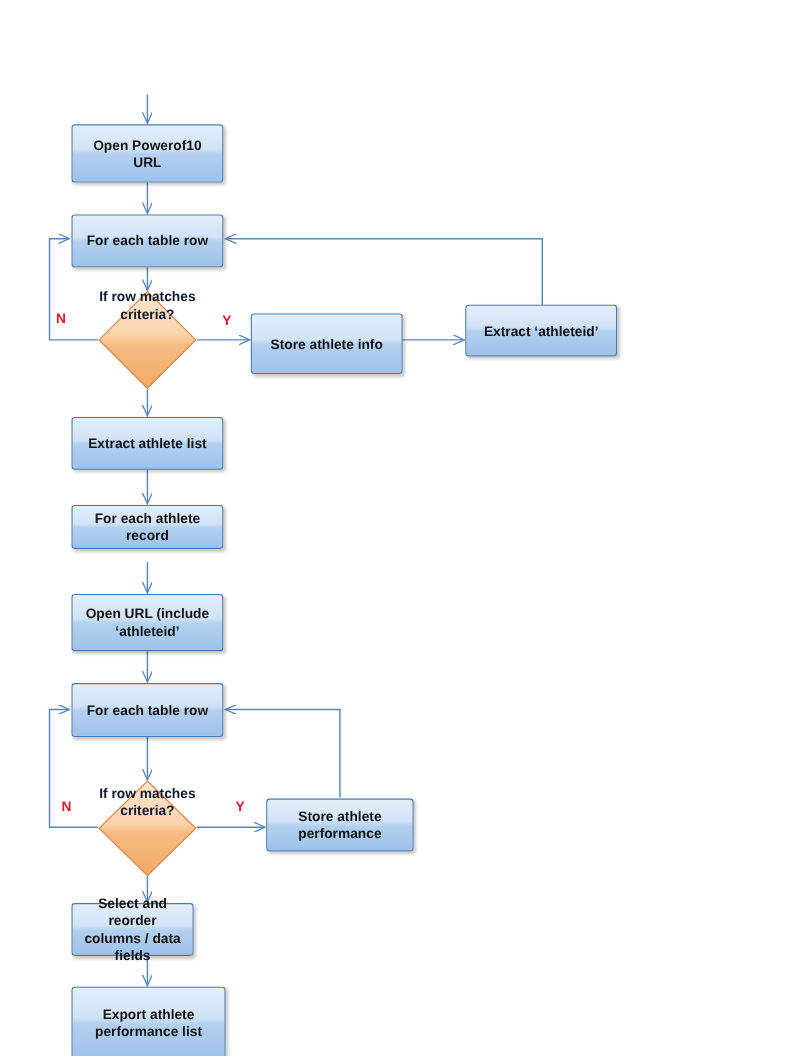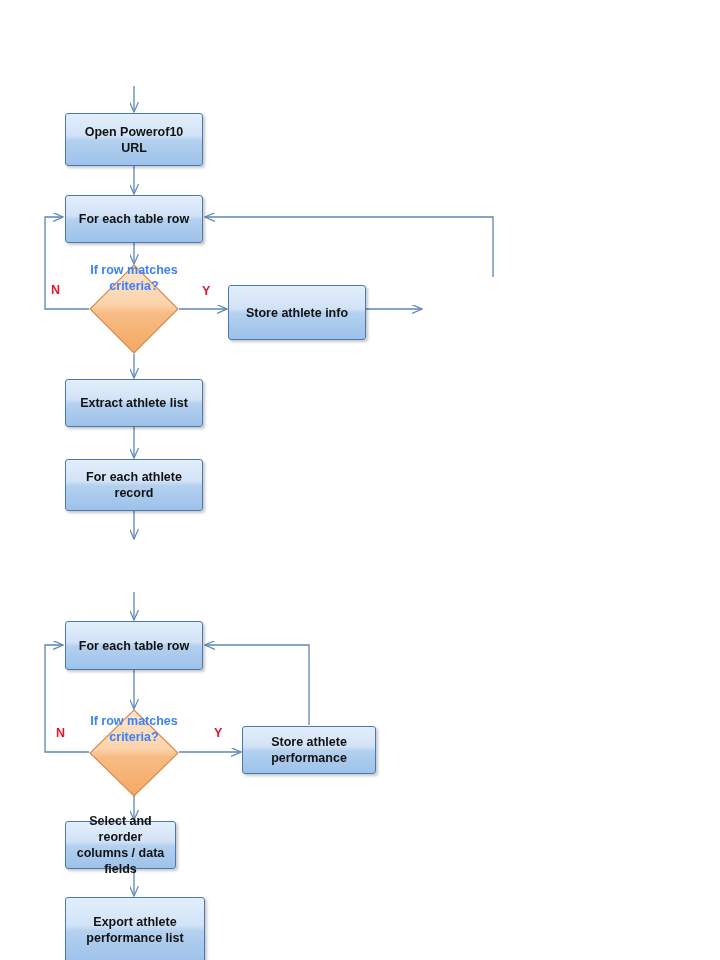--- a/index.html
+++ b/index.html
@@ -54,21 +54,21 @@
     pointer-events: none;
   }
   .decision svg {
     position: absolute;
     left: 0; top: 0;
     overflow: visible;
   }
   .dec-label {
     position: absolute;
     text-align: center;
-    color: #3b82f6;
+    color: #0f172a;
     font-size: 12.5px;
     line-height: 1.3;
     white-space: nowrap;
   }
   .dec-label .q {
     font-weight: bold;
     display: block;
   }
   .dec-label .sub {
     font-style: italic;
@@ -157,29 +157,35 @@
   <div class="dec-label" style="left:34px; top:262px; width:200px;">
     <span class="q">If row matches<br>criteria?</span>
   </div>
   <div class="branch-label" style="left:51px; top:284px;">N</div>
   <div class="branch-label" style="left:202px; top:285px;">Y</div>
 
   <div class="node proc" style="left:228px; top:285px; width:138px; height:55px;">
     <span>Store athlete info</span>
   </div>
 
+  <div class="node proc" style="left:423px; top:277px; width:138px; height:47px;">
+    <span>Extract ‘athleteid’</span>
+  </div>
 
   <div class="node proc" style="left:65px; top:379px; width:138px; height:48px;">
     <span>Extract athlete list</span>
   </div>
 
-  <div class="node proc" style="left:65px; top:459px; width:138px; height:52px;">
+  <div class="node proc" style="left:65px; top:459px; width:138px; height:40px;">
     <span>For each athlete<br>record</span>
   </div>
 
+  <div class="node proc" style="left:65px; top:540px; width:138px; height:52px;">
+    <span>Open URL (include<br>‘athleteid’</span>
+  </div>
 
   <div class="node proc" style="left:65px; top:621px; width:138px; height:49px;">
     <span>For each table row</span>
   </div>
 
   <div class="decision" style="left:89px; top:709px; width:90px; height:88px;">
     <svg width="90" height="88" viewBox="0 0 90 88">
       <defs>
         <linearGradient id="decgrad2" x1="0" y1="0" x2="0" y2="1">
           <stop offset="0%" stop-color="#fde7d0"></stop>

